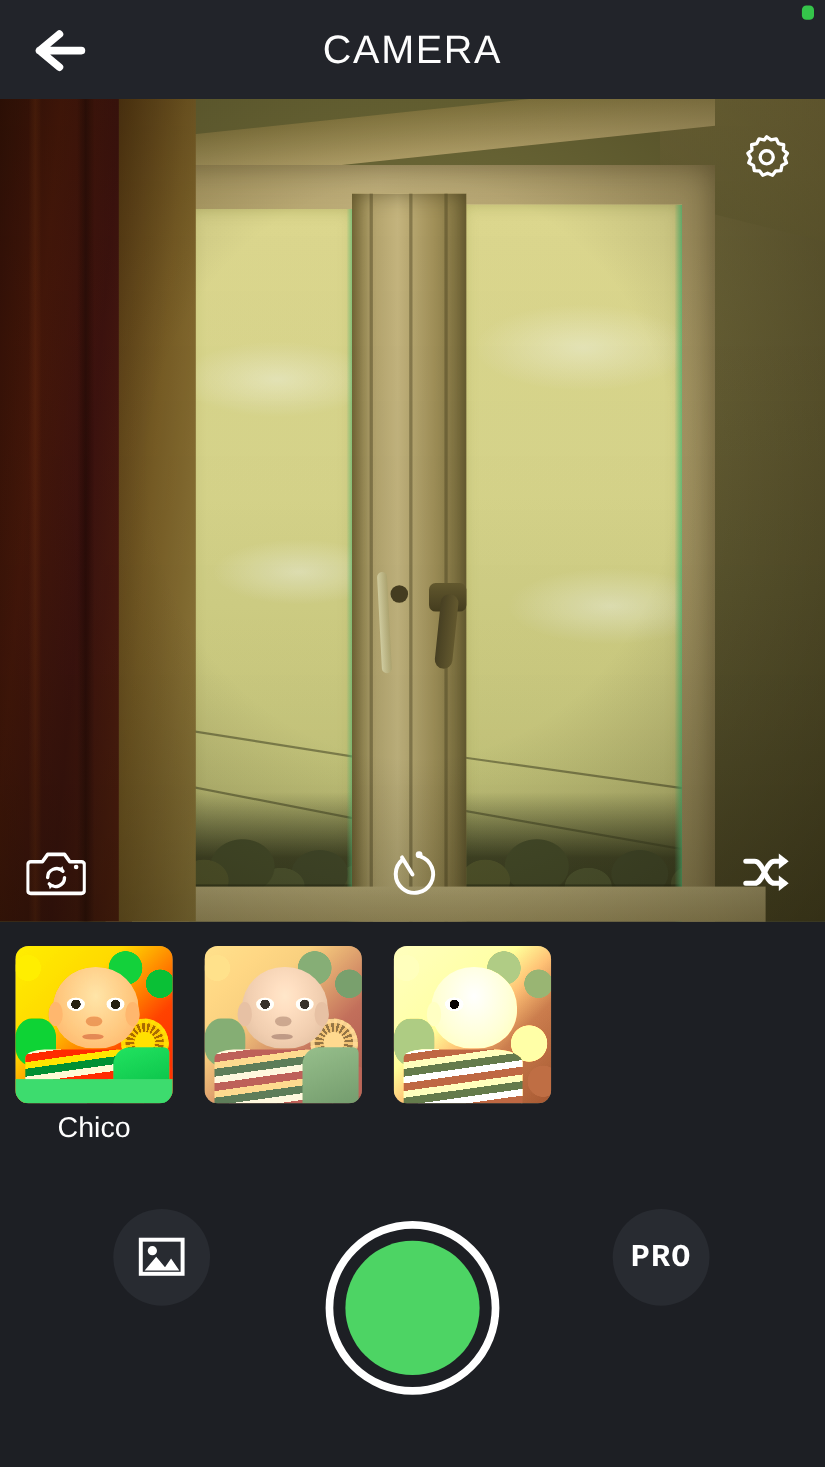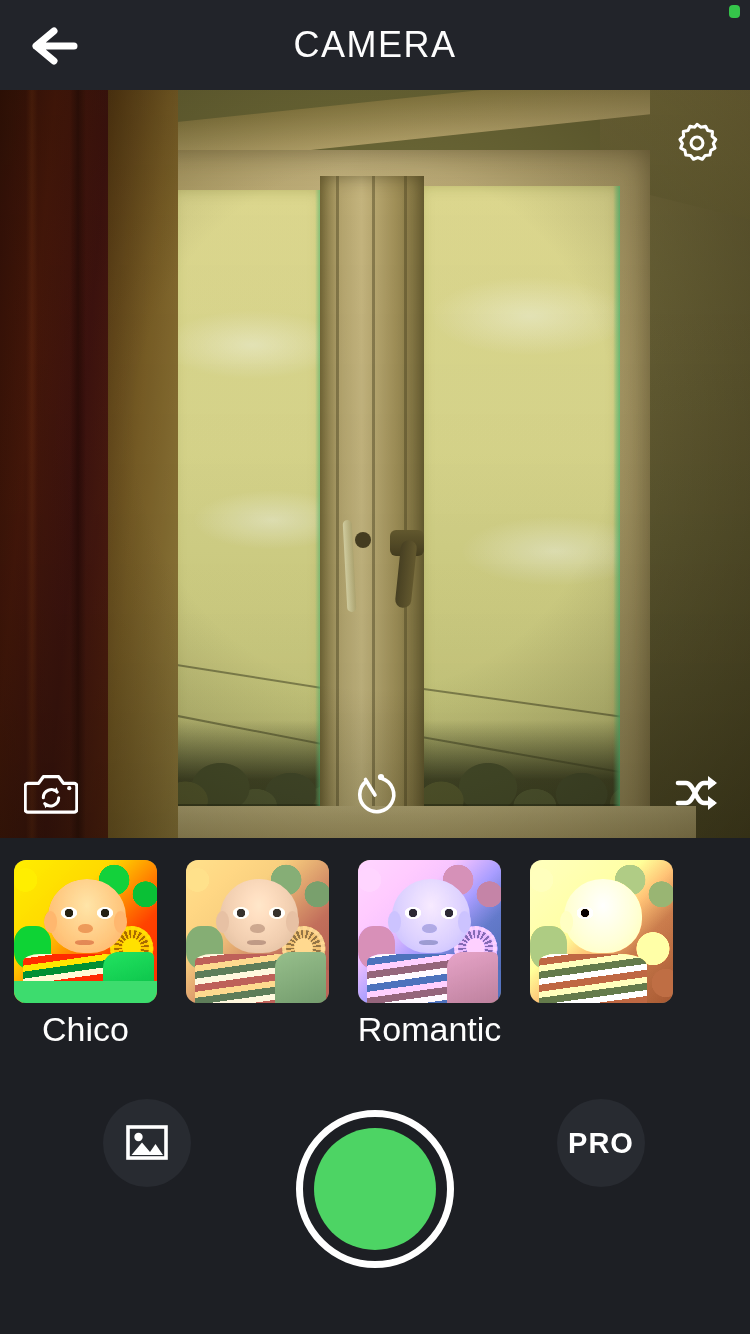--- a/index.html
+++ b/index.html
@@ -305,21 +305,21 @@
     background:#f0cf4a;
   }
   .sel-bar {
     position:absolute; left:0; bottom:0;
     width:100%; height:22px;
     background:#3ddc6e;
   }
   .filter-label {
     margin-top:7px;
     color:#fefefe;
-    font-size:34px;
+    font-size:26px;
     white-space:nowrap;
   }
 
   
   .look-chico     { filter:saturate(1.55) contrast(1.12) brightness(1.03); }
   .look-honeycomb { filter:saturate(.72) sepia(.30) contrast(.95) brightness(1.04) hue-rotate(-8deg); }
   .look-mono      { filter:grayscale(1) sepia(.45) contrast(.92) brightness(1.10); }
   .look-romantic  { filter:grayscale(.55) sepia(.30) hue-rotate(215deg) saturate(1.5) contrast(1.05) brightness(1.02); }
   .look-vintage   { filter:grayscale(.4) sepia(.55) contrast(1.55) brightness(1.06); }
 
@@ -332,21 +332,21 @@
   .round-btn {
     position:absolute; top:49px;
     width:88px; height:88px;
     border-radius:50%;
     background:#282b31;
     display:flex; align-items:center; justify-content:center;
   }
   .gallery-btn { left:103px; }
   .pro-btn     { left:557px; }
   .pro-text {
-    color:#ffffff; font-size:29px; font-weight:bold; letter-spacing:1px;
+    color:#ffffff; font-size:29px; font-weight:bold; letter-spacing:1px;font-family:Liberation Mono, monospace;
   }
   .shutter {
     position:absolute; left:296px; top:1110px;
     width:158px; height:158px;
     border-radius:50%;
     border:7px solid #ffffff;
     background:#1d1f24;
     display:flex; align-items:center; justify-content:center;
   }
   .shutter-core {
@@ -502,41 +502,20 @@
               <div class="ear-r"></div>
             <div class="eye eye-l"></div>
               <div class="eye eye-r"></div>
             <div class="nose"></div>
               <div class="mouth"></div>
           </div>
         </div>
       </div>
 
 
-      <div class="filter-item">
-        <div class="thumb">
-          <div class="thumb-scene look-romantic">
-            <div class="mat"></div>
-            <div class="mat-green-l"></div>
-            <div class="flower">
-                <div class="flower-core"></div>
-              </div>
-            <div class="body-stripes"></div>
-            <div class="bib"></div>
-            <div class="head"></div>
-            <div class="ear-l"></div>
-              <div class="ear-r"></div>
-            <div class="eye eye-l"></div>
-              <div class="eye eye-r"></div>
-            <div class="nose"></div>
-              <div class="mouth"></div>
-          </div>
-        </div>
-        <div class="filter-label">Romantic</div>
-      </div>
 
       <div class="filter-item">
         <div class="thumb">
           <div class="thumb-scene look-vintage">
             <div class="mat"></div>
             <div class="mat-green-l"></div>
 
             <div class="body-stripes"></div>
 
             <div class="head"></div>

